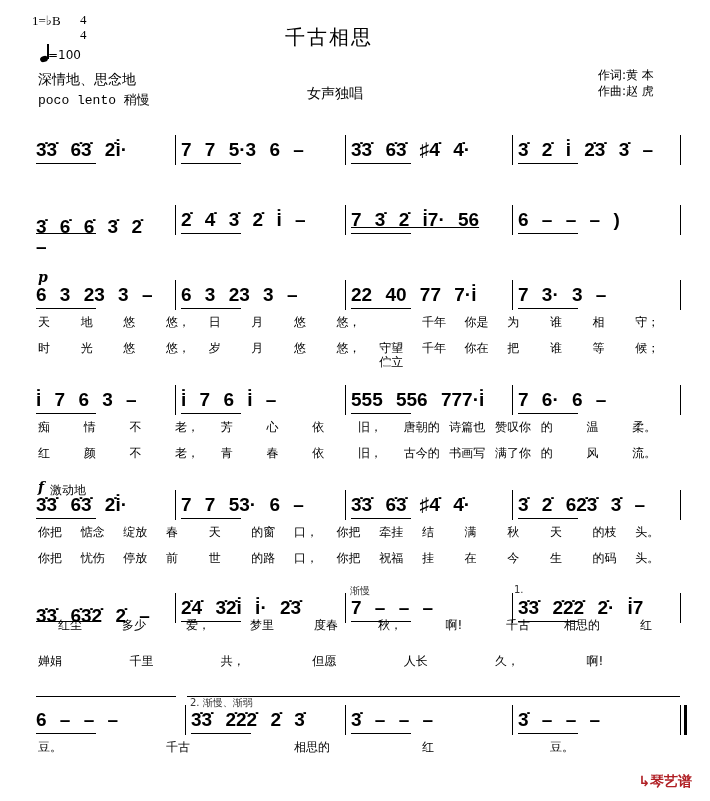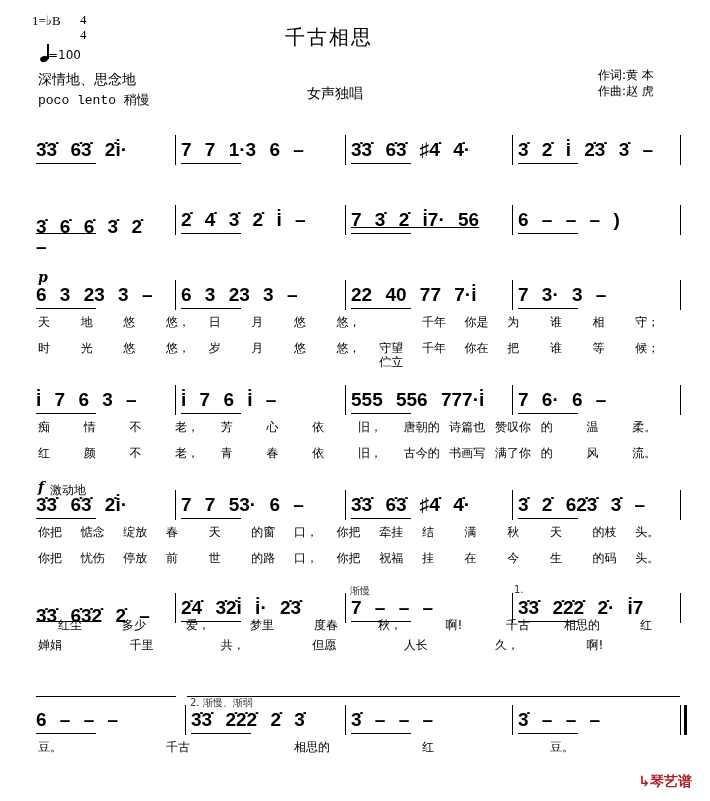--- a/index.html
+++ b/index.html
@@ -42,21 +42,21 @@
 <div class="abs expr1">深情地、思念地</div>
 <div class="abs expr2">poco lento 稍慢</div>
 <div class="abs voice">女声独唱</div>
 <div class="abs credit" style="top:67px">作词:黄  本</div>
 <div class="abs credit" style="top:83px">作曲:赵  虎</div>
 
 <div id="score">
     <div class="line" style="top: 140px;">
       <span class="note" style="left: 36px; top: 0px; width: 129px; word-spacing: 8px;">3̇3̇ 6̇3̇ 2̇i̇·</span>
       <div class="ul" style="left: 36px; top: 23px; width: 60px;"></div>
-      <span class="note" style="left: 181px; top: 0px; width: 160px; word-spacing: 8px;">7 7 1·3 6 –</span>
+      <span class="note" style="left: 181px; top: 0px; width: 160px; word-spacing: 8px;">7 7 5·3 6 –</span>
       <div class="ul" style="left: 181px; top: 23px; width: 60px;"></div>
       <span class="note" style="left: 351px; top: 0px; width: 157px; word-spacing: 8px;">3̇3̇ 6̇3̇ ♯4̇ 4̇·</span>
       <div class="ul" style="left: 351px; top: 23px; width: 60px;"></div>
       <span class="note" style="left: 518px; top: 0px; width: 158px; word-spacing: 8px;">3̇ 2̇ i̇ 2̇3̇ 3̇ –</span>
       <div class="ul" style="left: 518px; top: 23px; width: 60px;"></div>
       <div class="bar" style="left: 175px; top: -5px; height: 30px;"></div>
       <div class="bar" style="left: 345px; top: -5px; height: 30px;"></div>
       <div class="bar" style="left: 512px; top: -5px; height: 30px;"></div>
       <div class="bar" style="left: 680px; top: -5px; height: 30px;"></div>
     </div>
@@ -239,21 +239,21 @@
         <span class="lyric" style="position: static; width: 64px;">多少</span>
         <span class="lyric" style="position: static; width: 64px;">爱，</span>
         <span class="lyric" style="position: static; width: 64px;">梦里</span>
         <span class="lyric" style="position: static; width: 64px;">度春</span>
         <span class="lyric" style="position: static; width: 64px;">秋，</span>
         <span class="lyric" style="position: static; width: 64px;">啊!</span>
         <span class="lyric" style="position: static; width: 64px;">千古</span>
         <span class="lyric" style="position: static; width: 64px;">相思的</span>
         <span class="lyric" style="position: static; width: 64px;">红</span>
       </div>
-      <div style="position: absolute; left: 38px; top: 40px; width: 640px; display: flex; flex-wrap: nowrap;">
+      <div style="position: absolute; left: 38px; top: 56px; width: 640px; display: flex; flex-wrap: nowrap;">
         <span class="lyric" style="position: static; width: 91.4286px;">婵娟</span>
         <span class="lyric" style="position: static; width: 91.4286px;">千里</span>
         <span class="lyric" style="position: static; width: 91.4286px;">共，</span>
         <span class="lyric" style="position: static; width: 91.4286px;">但愿</span>
         <span class="lyric" style="position: static; width: 91.4286px;">人长</span>
         <span class="lyric" style="position: static; width: 91.4286px;">久，</span>
         <span class="lyric" style="position: static; width: 91.4286px;">啊!</span>
       </div>
     </div>
     <div class="line" style="top: 710px;">

